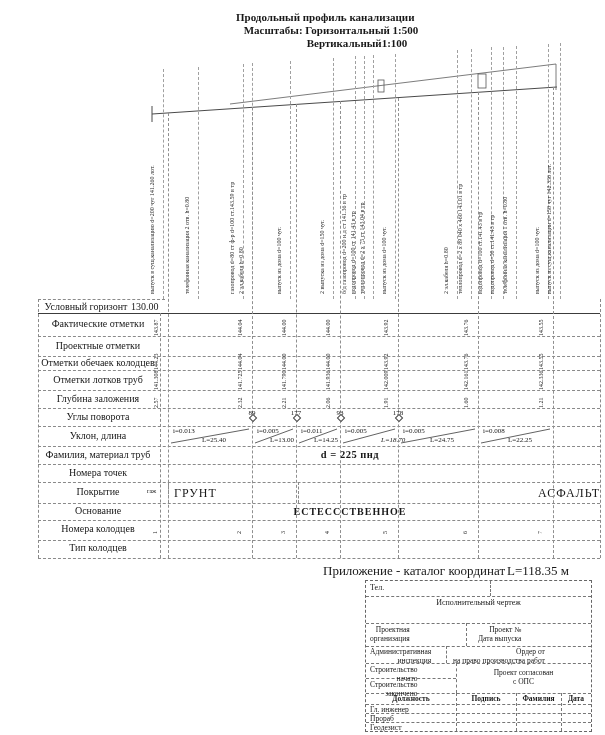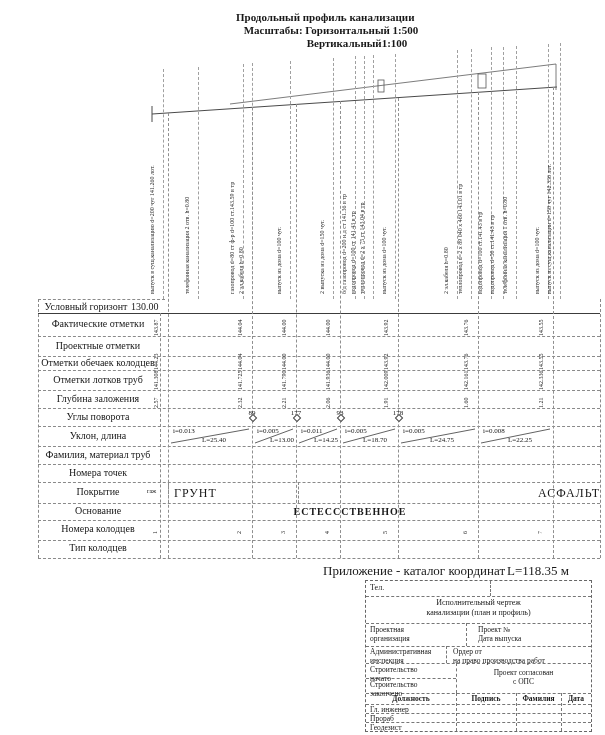--- a/index.html
+++ b/index.html
@@ -19,21 +19,21 @@
   .hline.solid{border-top:1px solid #3c3c3c;}
   .vgrid{position:absolute;width:0;border-left:1px dashed #8a8a8a;}
   .row-label{position:absolute;left:36px;width:124px;text-align:center;font-size:10px;line-height:12px;white-space:nowrap;}
   .angle-num{position:absolute;font-size:7px;width:40px;text-align:center;}
   .diamond{position:absolute;width:4px;height:4px;border:1px solid #444;transform:rotate(45deg);background:#fff;}
   .slope-lab{position:absolute;font-size:7px;line-height:8px;white-space:nowrap;}
   .cell-text{position:absolute;font-size:12px;letter-spacing:1px;}
   .stamp{position:absolute;left:365px;top:580px;width:225px;height:150px;border:1px dashed #666;font-size:7.5px;line-height:8.5px;}
   .stamp .sh{position:absolute;left:0;width:225px;height:0;border-top:1px dashed #777;}
   .stamp .sv{position:absolute;width:0;border-left:1px dashed #777;}
-  .stamp .cell{position:absolute;white-space:pre-line;padding:1px 0 0 2px;}
+  .stamp .cell{position:absolute;white-space:pre-line;padding:1px 0 0 2px;text-align:right;}
   .stamp .center{text-align:center;padding:0;}
   svg{position:absolute;left:0;top:0;pointer-events:none;}
 </style>
 </head>
 <body>
 
 <div class="sheet" id="sheet">
 
   <div class="title">
     <div class="t1">Продольный  профиль  канализации</div>
@@ -88,20 +88,21 @@
   <div class="row-label" style="top:393px">Глубина заложения</div>
   <div class="row-label" style="top:411px">Углы поворота</div>
   <div class="row-label" style="top:430px">Уклон, длина</div>
   <div class="row-label" style="top:449px">Фамилия, материал труб</div>
   <div class="row-label" style="top:467px">Номера точек</div>
   <div class="row-label" style="top:486px">Покрытие</div>
   <div class="row-label" style="top:505px">Основание</div>
   <div class="row-label" style="top:523px">Номера колодцев</div>
   <div class="row-label" style="top:542px">Тип колодцев</div>
 
+  <div class="cell-text" style="left:140px;width:420px;text-align:center;top:449px;font-size:10.5px;font-weight:bold;letter-spacing:0.5px">d = 225 пнд</div>
   <div class="cell-text" style="left:147px;top:488px;font-size:6px;letter-spacing:0">гаж</div>
   <div class="cell-text" style="left:174px;top:486px">ГРУНТ</div>
   <div class="cell-text" style="left:298px;width:302px;text-align:right;top:486px">АСФАЛЬТ</div>
   <div class="cell-text" style="left:140px;width:420px;text-align:center;top:506px;font-size:10px;font-weight:bold">ЕСТЕСССТВЕННОЕ</div>
 
   <div style="position:absolute;left:323px;top:563px;font-size:13px;white-space:nowrap">
     <span>Приложение - каталог координат</span><span style="margin-left:2px">L=118.35 м</span>
   </div>
 
   <div class="stamp">
@@ -117,21 +118,20 @@
     <div class="sv" style="left:124px;top:0;height:15px"></div>
     <div class="sv" style="left:100px;top:42px;height:23px"></div>
     <div class="sv" style="left:80px;top:65px;height:17px"></div>
     <div class="sv" style="left:90px;top:82px;height:30px"></div>
     <div class="sv" style="left:90px;top:112px;height:38px"></div>
     <div class="sv" style="left:150px;top:112px;height:38px"></div>
     <div class="sv" style="left:195px;top:112px;height:38px"></div>
 
     <div class="cell" style="left:2px;top:2px;font-size:8px">Тел.</div>
     <div class="cell center" style="left:0;top:18px;width:225px;font-size:8px">Исполнительный чертеж</div>
-    <div class="cell center" style="left:0;top:28px;width:225px;font-size:8px">канализации (план и профиль)</div>
     <div class="cell" style="left:2px;top:44px">Проектная
 организация</div>
     <div class="cell" style="left:110px;top:44px">Проект №
 Дата выпуска</div>
     <div class="cell" style="left:2px;top:66px">Административная
 инспекция</div>
     <div class="cell" style="left:85px;top:66px">Ордер от
 на право производства работ</div>
     <div class="cell" style="left:2px;top:84px">Строительство
 начато</div>
@@ -232,18 +232,18 @@
     <div class="vnum" style="left: 545px; top: 382px;">142.336</div>
     <div class="vnum" style="left: 545px; top: 400px;">1.21</div>
     <div class="vnum" style="left: 544px; top: 526px;">7</div>
     <div class="slope-lab" style="left: 173px; top: 427px; text-align: right;">i=0.013</div>
     <div class="slope-lab" style="left: 202px; top: 436px;">L=25.40</div>
     <div class="slope-lab" style="left: 257px; top: 427px;">i=0.005</div>
     <div class="slope-lab" style="left: 270px; top: 436px;">L=13.00</div>
     <div class="slope-lab" style="left: 301px; top: 427px;">i=0.011</div>
     <div class="slope-lab" style="left: 314px; top: 436px;">L=14.25</div>
     <div class="slope-lab" style="left: 345px; top: 427px;">i=0.005</div>
-    <div class="slope-lab" style="left: 363px; top: 436px;">L=18.70</div>
+    <div class="slope-lab" style="left: 381px; top: 436px; font-style: italic;">L=18.70</div>
     <div class="slope-lab" style="left: 403px; top: 427px;">i=0.005</div>
     <div class="slope-lab" style="left: 430px; top: 436px;">L=24.75</div>
     <div class="slope-lab" style="left: 483px; top: 427px;">i=0.008</div>
     <div class="slope-lab" style="left: 508px; top: 436px;">L=22.25</div>
   </div>
 
 </body></html>

